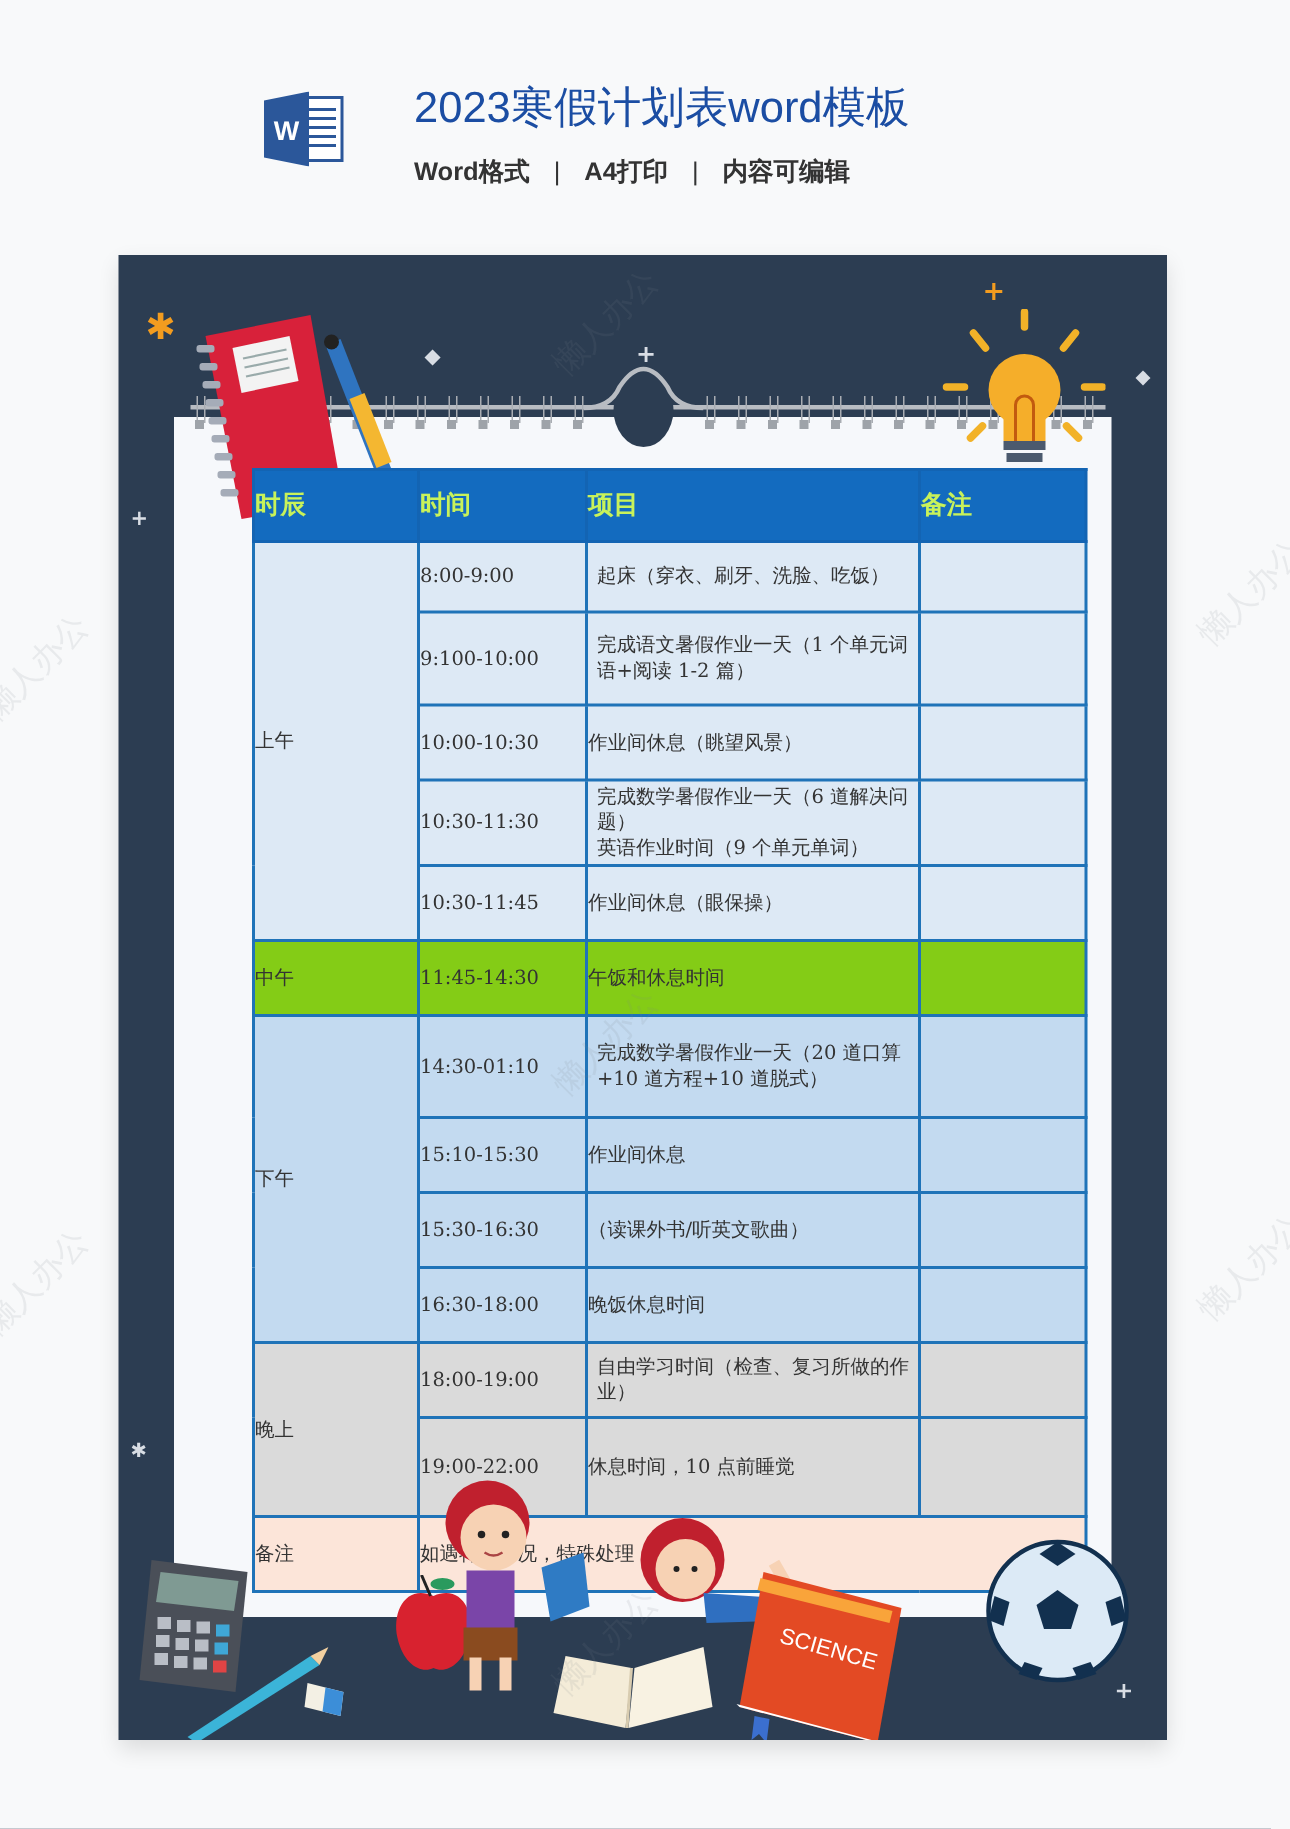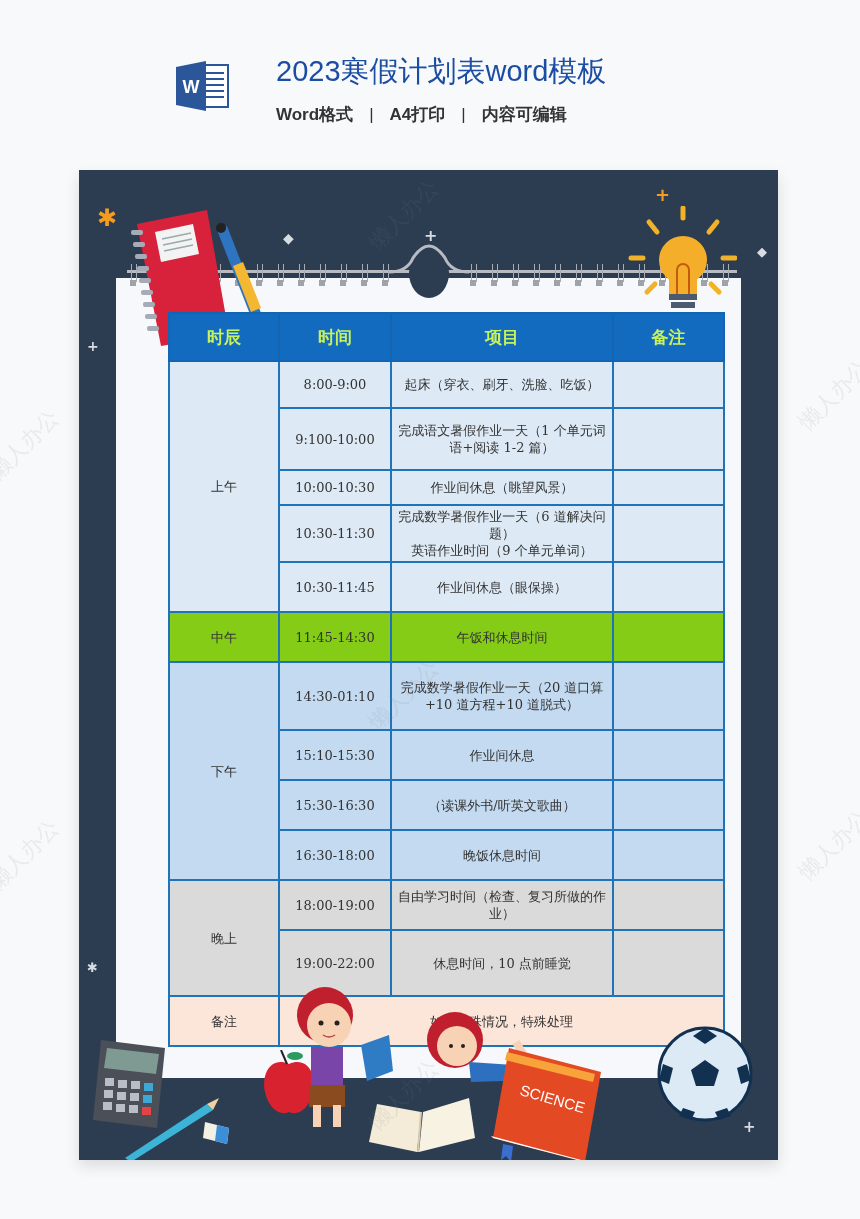--- a/index.html
+++ b/index.html
@@ -20,21 +20,21 @@
   .ring::before { content:""; position:absolute; left:0; top:0; width:4px; height:18px; border-left:1.5px solid #a9adb3; border-right:1.5px solid #a9adb3; }
   .ring::after { content:""; position:absolute; left:-1px; top:16px; width:6px; height:6px; background:#9ea3a9; }
   .hole { position: absolute; left: 330px; top: 78px; width: 40px; height: 50px; border-radius: 50%; background: #2c3d52; }
 
   .poster-title { position: absolute; left: 200px; top: 14px; font-size: 34px; color: #fff; font-family: "DejaVu Serif", serif; font-style: italic; letter-spacing: 14px; white-space: nowrap; }
 
   .deco { position: absolute; }
 
   
   table.schedule { position: absolute; left: 89px; top: 142px; width: 555px; border-collapse: collapse; table-layout: fixed; }
-  table.schedule th, table.schedule td { border: 2px solid #1f73b8; text-align: center; vertical-align: middle; font-size: 13px; color: #333; line-height: 17px; font-family: "DejaVu Serif", "Liberation Serif", serif; margin-left: 33px; }
+  table.schedule th, table.schedule td { border: 2px solid #1f73b8; text-align: left; vertical-align: middle; font-size: 13px; color: #333; line-height: 17px; font-family: "DejaVu Serif", "Liberation Serif", serif; margin-left: 33px; }
   table.schedule th { background: #136bbf; color: #c8f25a; font-size: 17px; height: 48px; font-weight: bold; font-family: "DejaVu Sans", sans-serif; border-color: #1364b3; }
   td.time { font-family: "Liberation Sans", "DejaVu Sans", sans-serif; font-size: 13px; }
   .am td { background: #dde9f5; }
   .noon td { background: #84cc16; }
   .pm td { background: #c3daf0; }
   .eve td { background: #dadada; }
   .note td { background: #fce5d9; }
 
   .watermark { position: absolute; color: rgba(120,130,140,0.12); font-size: 22px; transform: rotate(-45deg); white-space: nowrap; pointer-events: none; }
 </style>
@@ -168,21 +168,21 @@
         <td rowspan="5">上午</td>
         <td class="time">8:00-9:00</td>
         <td style="padding:0 6px">起床（穿衣、刷牙、洗脸、吃饭）</td>
         <td></td>
       </tr>
       <tr class="am" style="height:62px">
         <td class="time">9:100-10:00</td>
         <td style="padding:0 6px">完成语文暑假作业一天（1 个单元词语+阅读 1-2 篇）</td>
         <td></td>
       </tr>
-      <tr class="am" style="height:35px">
+      <tr class="am" style="height:50px">
         <td class="time">10:00-10:30</td>
         <td>作业间休息（眺望风景）</td>
         <td></td>
       </tr>
       <tr class="am" style="height:57px">
         <td class="time">10:30-11:30</td>
         <td style="padding:0 6px">
           <div>完成数学暑假作业一天（6 道解决问题）</div>
           <div>英语作业时间（9 个单元单词）</div>
         </td>

